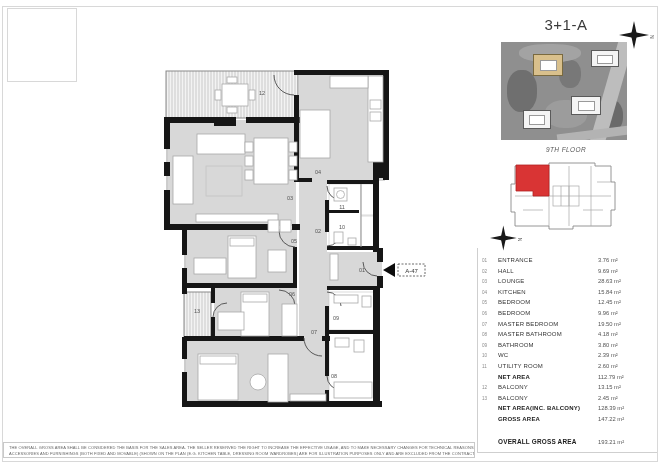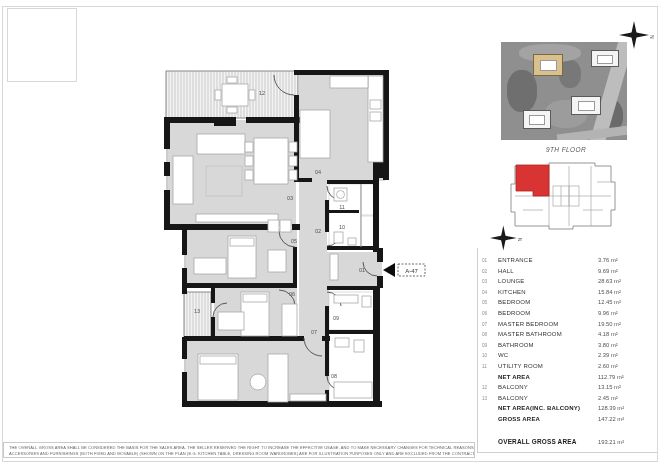--- a/index.html
+++ b/index.html
@@ -205,20 +205,21 @@
         <text x="362" y="272" class="room-label">01</text>
         <text x="336" y="320" class="room-label">09</text>
         <text x="334" y="378" class="room-label">08</text>
       </g>
 
     <polygon points="395,263 383,270 395,277" fill="#0c0c0c"></polygon>
     <rect x="398" y="264" width="27" height="12" fill="#fff" stroke="#444" stroke-width="0.8" stroke-dasharray="2,1.5"></rect>
     <text x="411.5" y="272.8" text-anchor="middle" font-size="6" fill="#333">A-47</text>
   </svg>
 
+  <div class="abs title">3+1-A</div>
 
   <svg class="abs" style="left:616px;top:17px;" width="42" height="36" viewBox="0 0 42 36">
     <polygon points="3,18 18,15 33,18 18,21" fill="#1a1a1a"></polygon>
     <polygon points="18,4 21,18 18,32 15,18" fill="#1a1a1a"></polygon>
     <text x="36" y="20" font-size="5" fill="#444" transform="rotate(90 36 18)">N</text>
   </svg>
 
   <div class="abs sat">
     <div class="blob" style="left:6px;top:28px;width:30px;height:42px;background:#6f6f6f;"></div>
     <div class="blob" style="left:58px;top:18px;width:22px;height:28px;background:#787878;"></div>

